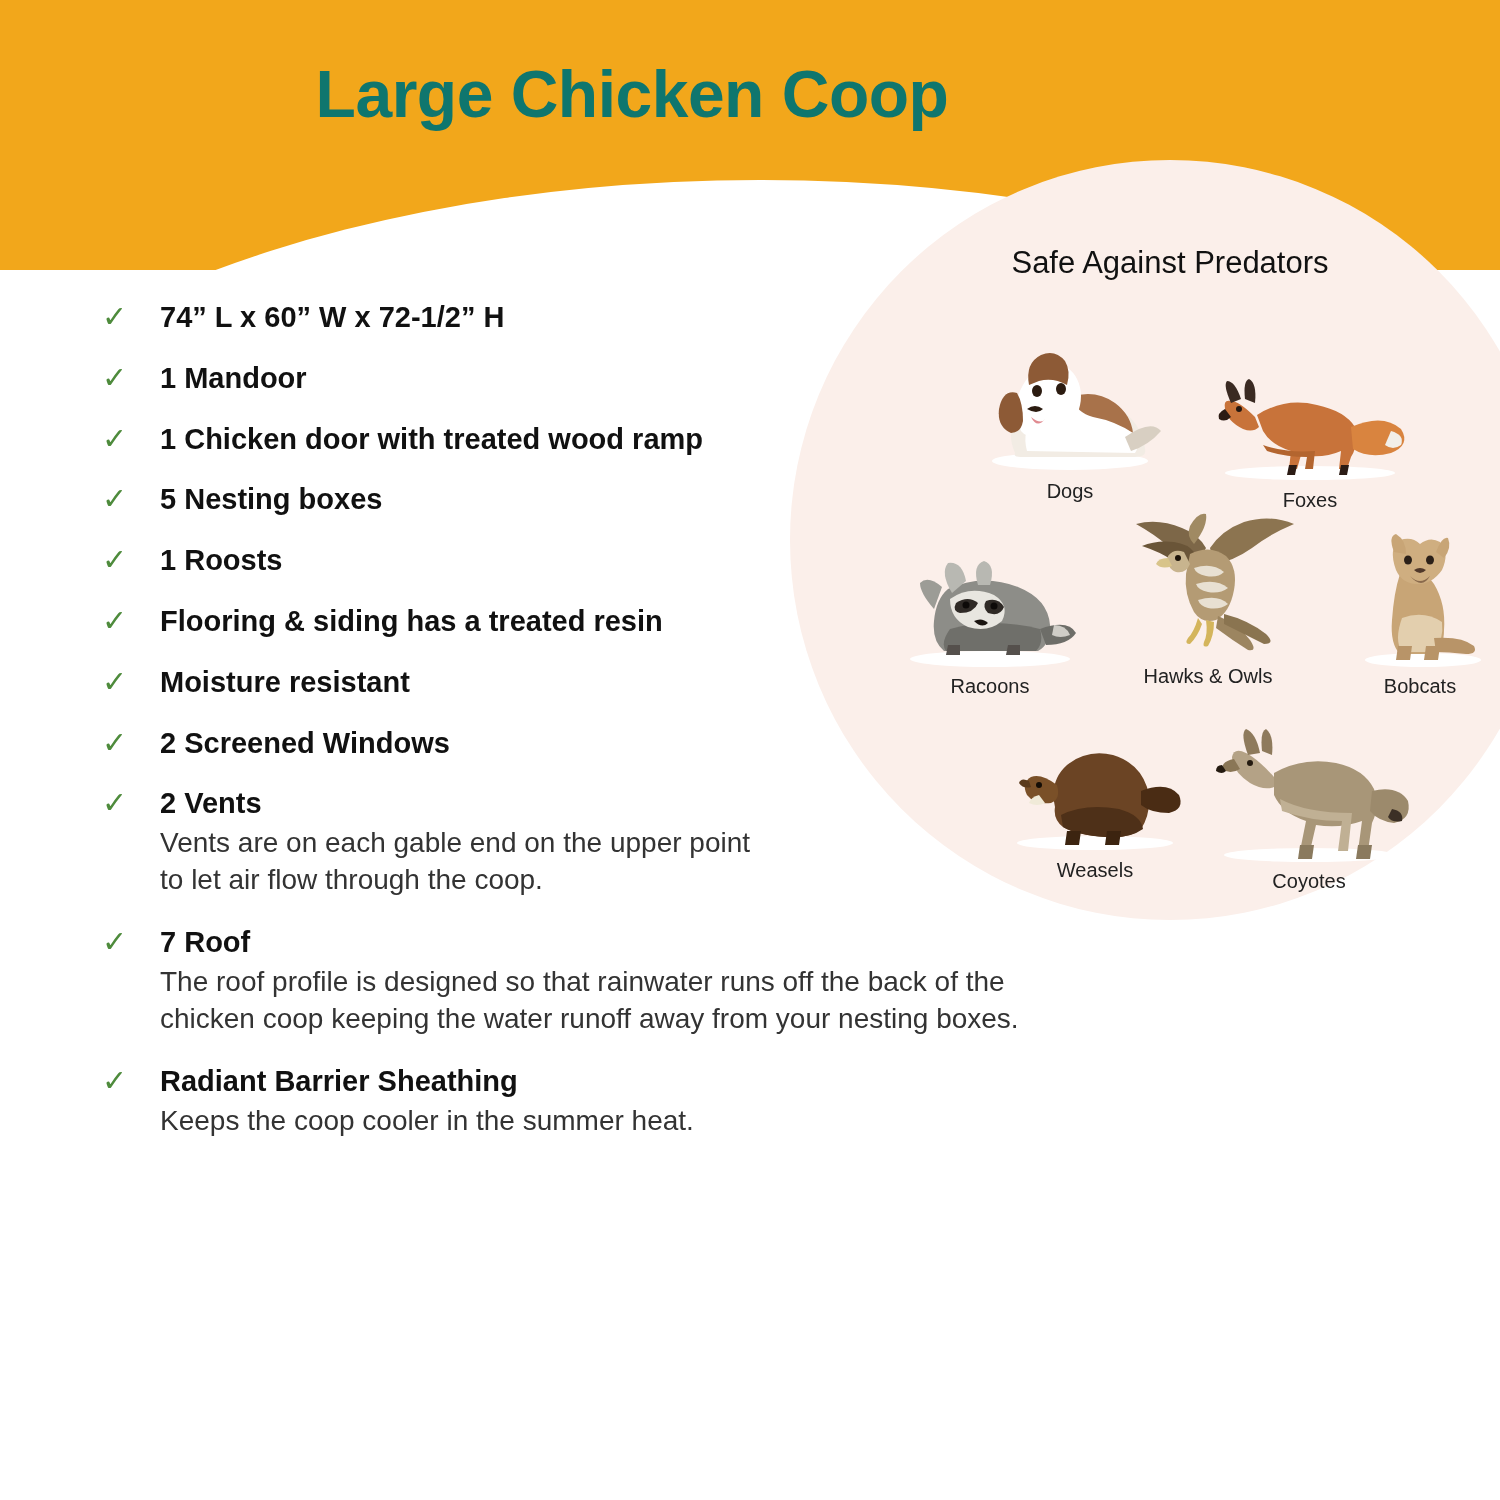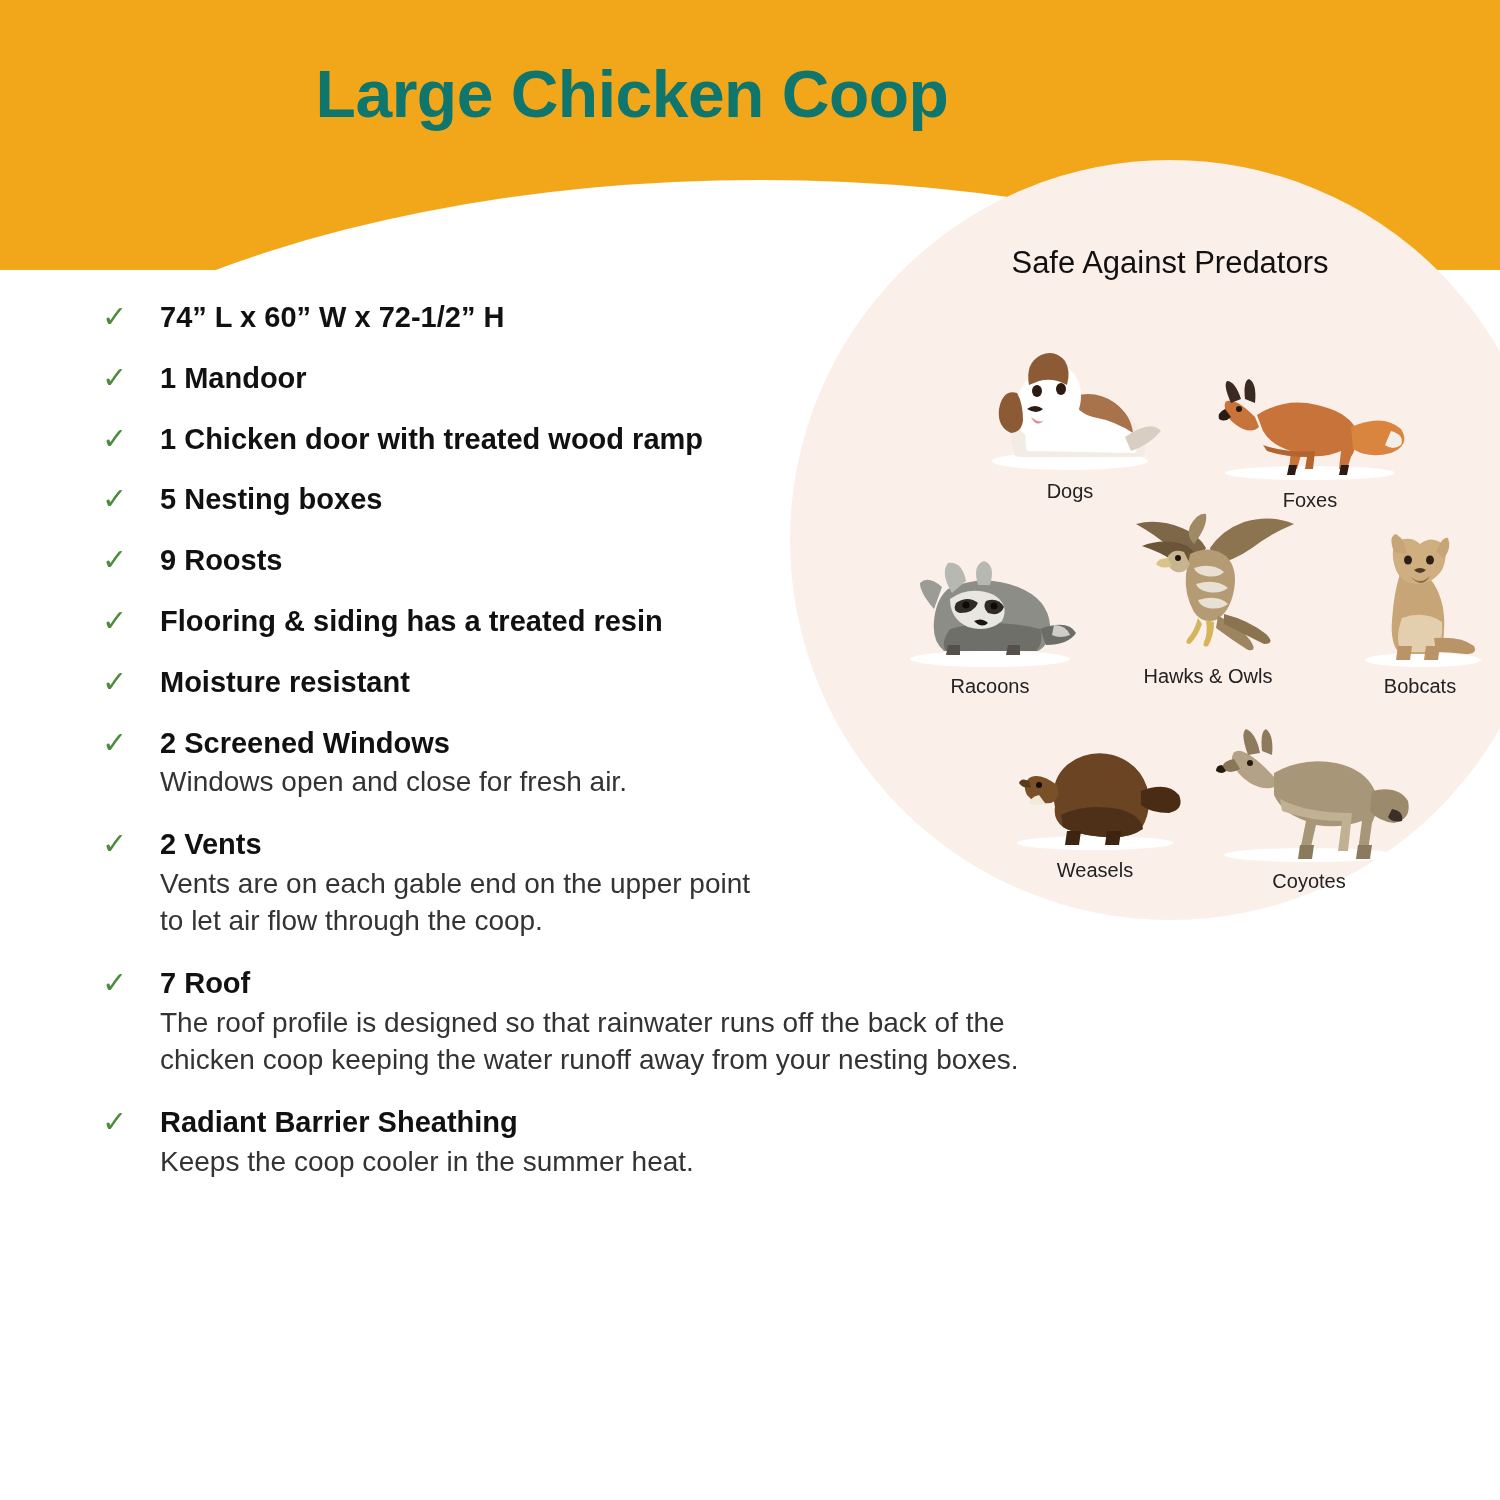--- a/index.html
+++ b/index.html
@@ -298,37 +298,36 @@
     <div class="feature-main">1 Chicken door with treated wood ramp</div>
   </div>
 
   <div class="feature">
     <span class="check">✓</span>
     <div class="feature-main">5 Nesting boxes</div>
   </div>
 
   <div class="feature">
     <span class="check">✓</span>
-    <div class="feature-main">9 Roosts</div>
+    <div class="feature-main">1 Roosts</div>
   </div>
 
   <div class="feature">
     <span class="check">✓</span>
     <div class="feature-main">Flooring &amp; siding has a treated resin</div>
   </div>
 
   <div class="feature">
     <span class="check">✓</span>
     <div class="feature-main">Moisture resistant</div>
   </div>
 
   <div class="feature">
     <span class="check">✓</span>
     <div class="feature-main">2 Screened Windows</div>
-    <div class="feature-sub">Windows open and close for fresh air.</div>
   </div>
 
   <div class="feature">
     <span class="check">✓</span>
     <div class="feature-main">2 Vents</div>
     <div class="feature-sub">Vents are on each gable end on the upper point
 to let air flow through the coop.</div>
   </div>
 
   <div class="feature wide">

